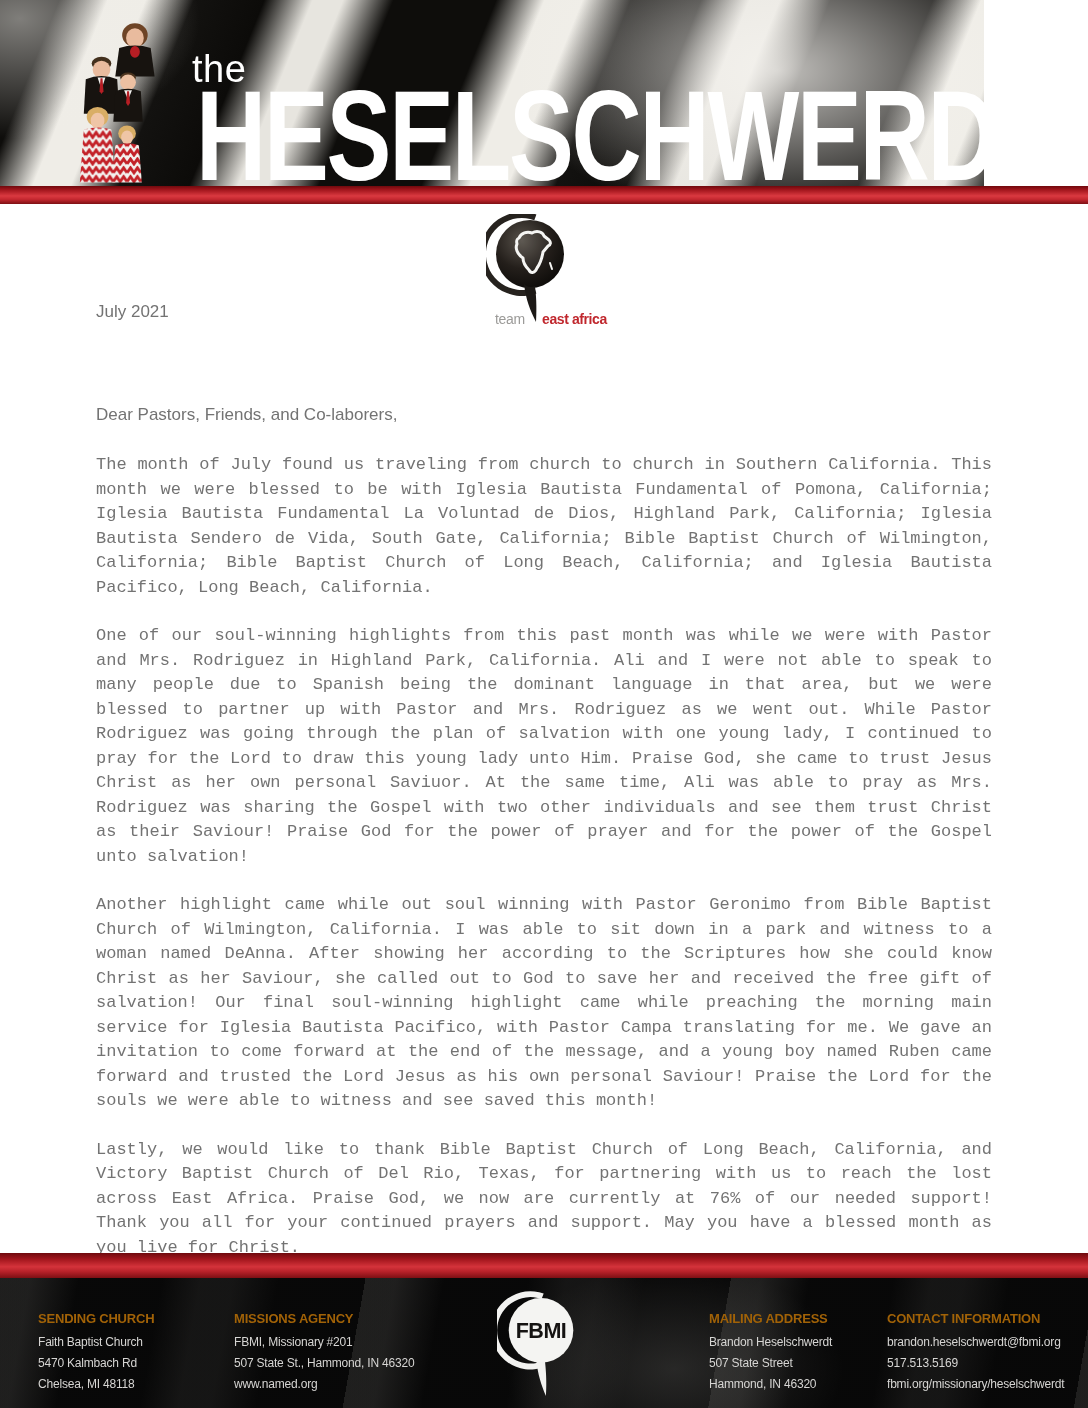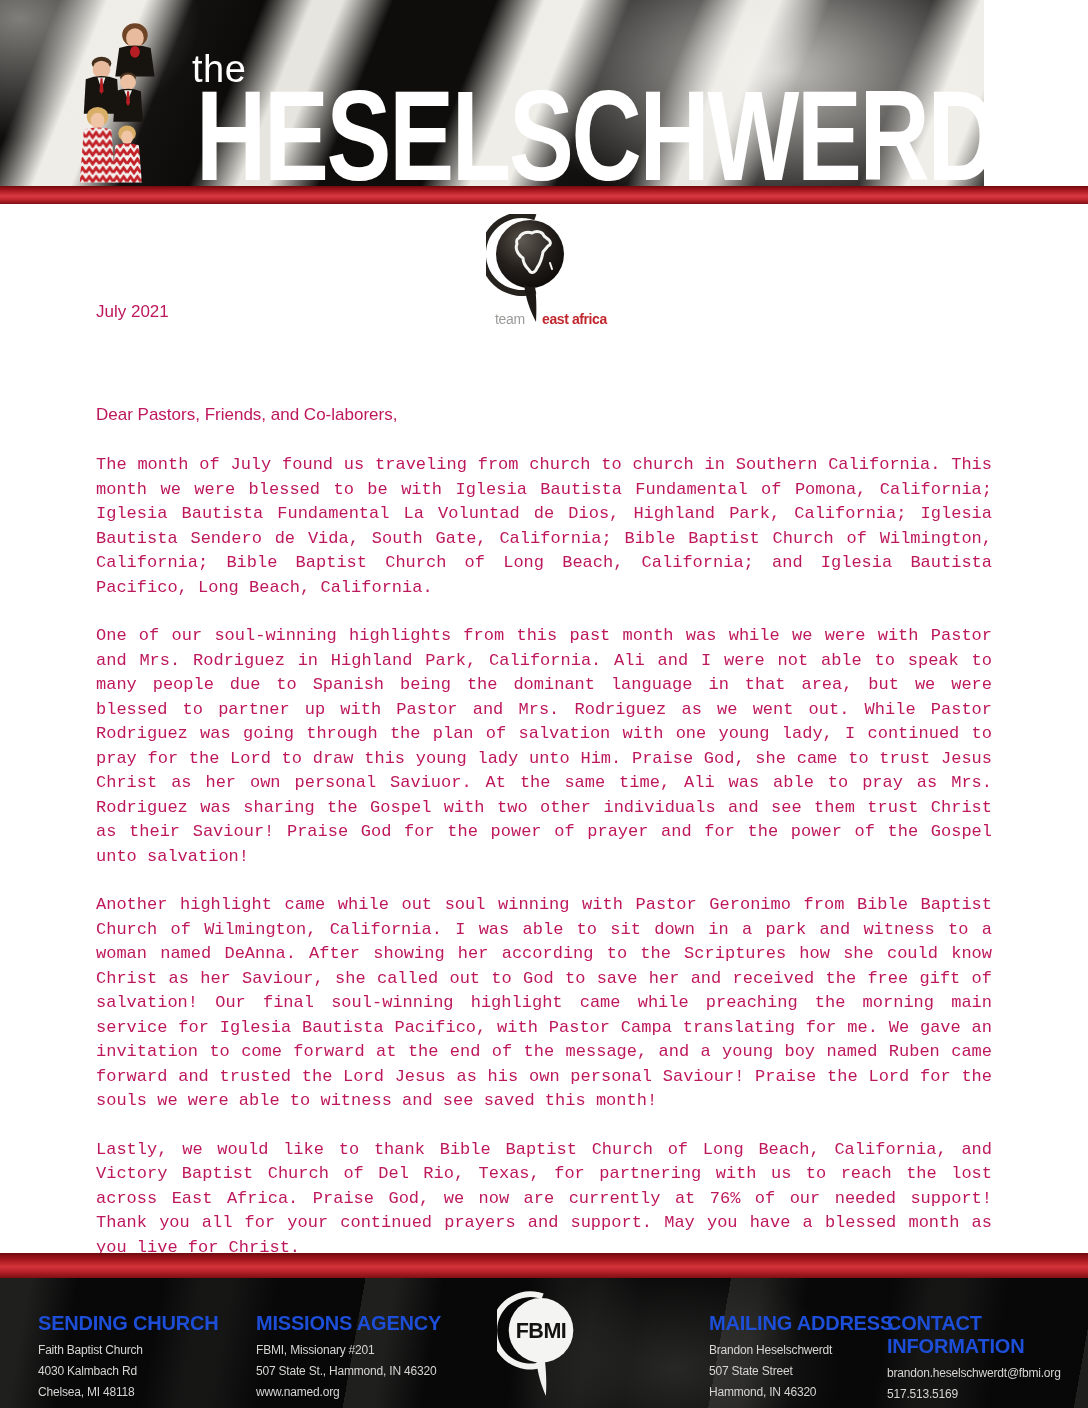--- a/index.html
+++ b/index.html
@@ -25,21 +25,21 @@
   .title-big{position:absolute;left:196px;top:72px;color:#ffffff;font-size:128px;line-height:1;
     font-weight:700;letter-spacing:-3px;transform:scaleX(0.76);transform-origin:left top;white-space:nowrap;}
   .title-family{position:absolute;left:981px;top:88px;color:#ffffff;font-size:31px;
     writing-mode:vertical-rl;text-orientation:sideways;letter-spacing:1px;line-height:1;}
   .family-photo{position:absolute;left:72px;top:14px;width:118px;height:172px;}
 
   
   .team-logo{position:absolute;left:486px;top:214px;width:122px;height:118px;}
 
   
-  .letter{position:absolute;left:96px;top:300px;width:896px;color:#be185d;
+  .letter{position:absolute;left:96px;top:300px;width:896px;color:#737373;
     font-size:17px;line-height:24.5px;}
   .letter .date{margin:0 0 78px 0;}
   .letter .salutation{margin:0 0 26px 0;}
   .letter p.para{text-align:justify;margin:0 0 24px 0;font-family:Liberation Mono, monospace;}
   .letter .closing{margin:0 0 24px 0;}
   .letter .sig-line{margin:0;}
 
   
   .footer-stripe{position:absolute;left:0;top:1253px;width:1088px;height:25px;
     background:linear-gradient(180deg,#6f0a0e 0%,#a3161d 25%,#d4333b 55%,#b72129 75%,#7d0f14 100%);}
@@ -47,23 +47,23 @@
     background-color:#0a0a0a;
     background-image:
       linear-gradient(rgba(5,5,5,0.45),rgba(5,5,5,0.45)),
       radial-gradient(ellipse 260px 160px at 62% 70%, rgba(220,218,212,0.28), rgba(220,218,212,0) 65%),
       repeating-linear-gradient(100deg,
         rgba(205,202,196,0.22) 0px, rgba(205,202,196,0.22) 30px,
         rgba(10,10,10,0) 78px, rgba(10,10,10,0) 160px,
         rgba(205,202,196,0.13) 198px, rgba(205,202,196,0.13) 230px,
         rgba(10,10,10,0) 275px, rgba(10,10,10,0) 360px);}
   .fcol{position:absolute;top:1312px;color:#d6d5d3;}
-  .fcol .fhead{color:#1d4ed8;font-size:20px;font-weight:700;letter-spacing:-0.2px;margin:0 0 5px 0;line-height:1.15;}
+  .fcol .fhead{color:#a16207;font-size:13px;font-weight:700;letter-spacing:-0.2px;margin:0 0 5px 0;line-height:1.15;}
   .fcol .fline{font-size:12px;line-height:21px;letter-spacing:-0.2px;}
-  .fcol-1{left:38px;}  .fcol-2{left:256px;}  .fcol-3{left:709px;}  .fcol-4{left:887px;}
+  .fcol-1{left:38px;}  .fcol-2{left:234px;}  .fcol-3{left:709px;}  .fcol-4{left:887px;}
   .fbmi-logo{position:absolute;left:497px;top:1290px;width:90px;height:112px;}
 </style>
 </head>
 <body>
 
 <div class="page">
 
   <div class="masthead">
     <svg class="family-photo" viewBox="0 0 120 172" aria-hidden="true">
       <defs>
@@ -130,21 +130,21 @@
     <p class="para">Lastly, we would like to thank Bible Baptist Church of Long Beach, California, and Victory Baptist Church of Del Rio, Texas, for partnering with us to reach the lost across East Africa. Praise God, we now are currently at 76% of our needed support! Thank you all for your continued prayers and support. May you have a blessed month as you live for Christ.</p>
     <div class="closing">Your co-laborers for with souls across East Africa,</div>
   </div>
 
   <div class="footer-stripe"></div>
   <div class="footer"></div>
 
   <div class="fcol fcol-1">
     <div class="fhead">SENDING CHURCH</div>
     <div class="fline">Faith Baptist Church</div>
-    <div class="fline">4030 Kalmbach Rd</div>
+    <div class="fline">5470 Kalmbach Rd</div>
     <div class="fline">Chelsea, MI  48118</div>
   </div>
 
   <div class="fcol fcol-2">
     <div class="fhead">MISSIONS AGENCY</div>
     <div class="fline">FBMI, Missionary #201</div>
     <div class="fline">507 State St., Hammond, IN  46320</div>
     <div class="fline">www.named.org</div>
   </div>
 

